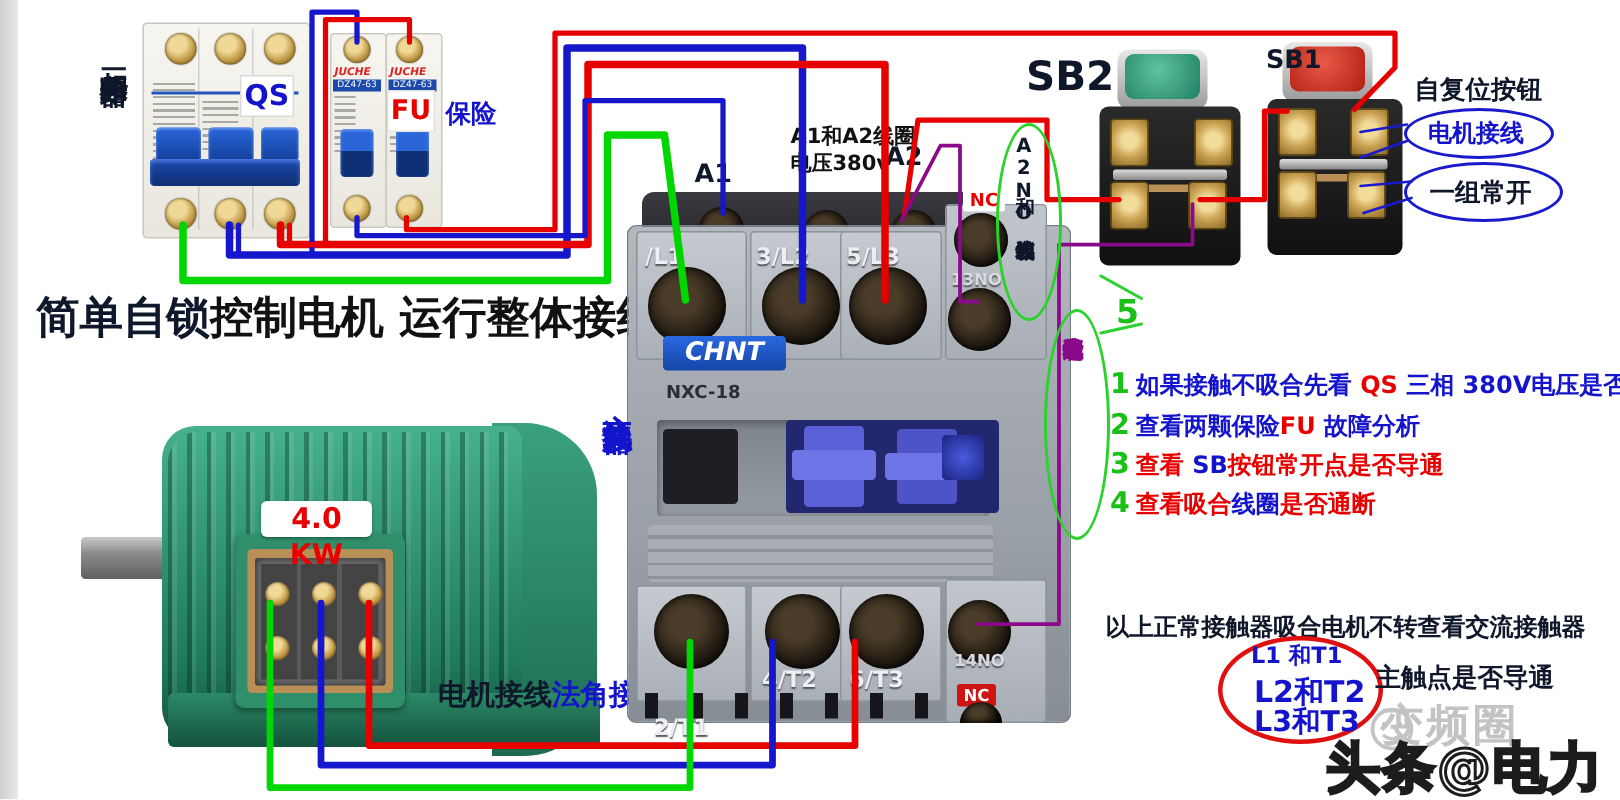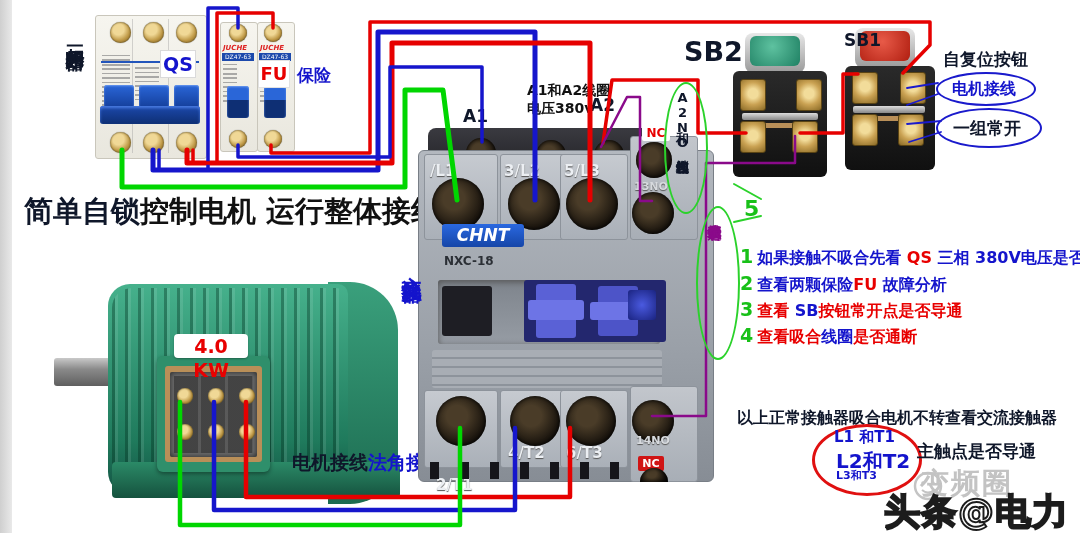--- a/index.html
+++ b/index.html
@@ -264,21 +264,21 @@
     <span style="color:#18c018;font-size:19px;margin-right:4px;">3</span><span><span class="seg-red">查看 </span><span class="seg-blue">SB</span><span class="seg-red">按钮常开点是否导通</span></span>
   </div>
   <div class="abs" style="left:740px;top:324px;font-size:16px;font-weight:bold;white-space:nowrap;">
     <span style="color:#18c018;font-size:19px;margin-right:4px;">4</span><span><span class="seg-red">查看吸合</span><span class="seg-blue">线圈</span><span class="seg-red">是否通断</span></span>
   </div>
 
   <div class="abs bold red" style="left:737px;top:408px;font-size:16px;white-space:nowrap;">以上正常接触器吸合电机不转查看交流接触器</div>
   <div class="ellipse" style="left:812px;top:424px;width:104px;height:66px;border:3px solid #e01010;"></div>
   <div class="abs bold blue" style="left:834px;top:428px;font-size:15px;">L1 和T1</div>
   <div class="abs bold blue" style="left:836px;top:448px;font-size:20px;">L2和T2</div>
-  <div class="abs bold blue" style="left:836px;top:468px;font-size:11px;">L3和T3</div>
+  <div class="abs bold blue" style="left:836px;top:468px;font-size:19px;">L3和T3</div>
   <div class="abs bold red" style="left:917px;top:440px;font-size:17px;white-space:nowrap;">主触点是否导通</div>
 
   <svg class="abs" width="40" height="40" viewBox="0 0 40 40" style="left:908px;top:466px;">
     <circle cx="20" cy="20" r="13" stroke="#c4c4c4" stroke-width="2.5" fill="none"></circle>
     <circle cx="15" cy="17" r="1.8" fill="#c4c4c4"></circle>
     <circle cx="25" cy="17" r="1.8" fill="#c4c4c4"></circle>
     <path d="M14 24 Q20 29 26 24" stroke="#c4c4c4" stroke-width="2" fill="none"></path>
   </svg>
   <div class="abs bold" style="left:920px;top:464px;font-size:29px;color:#c3c3c3;letter-spacing:2px;">变频圈</div>
   <div class="abs wm-outline" style="left:884px;top:488px;font-size:36px;">头条@电力港</div>

